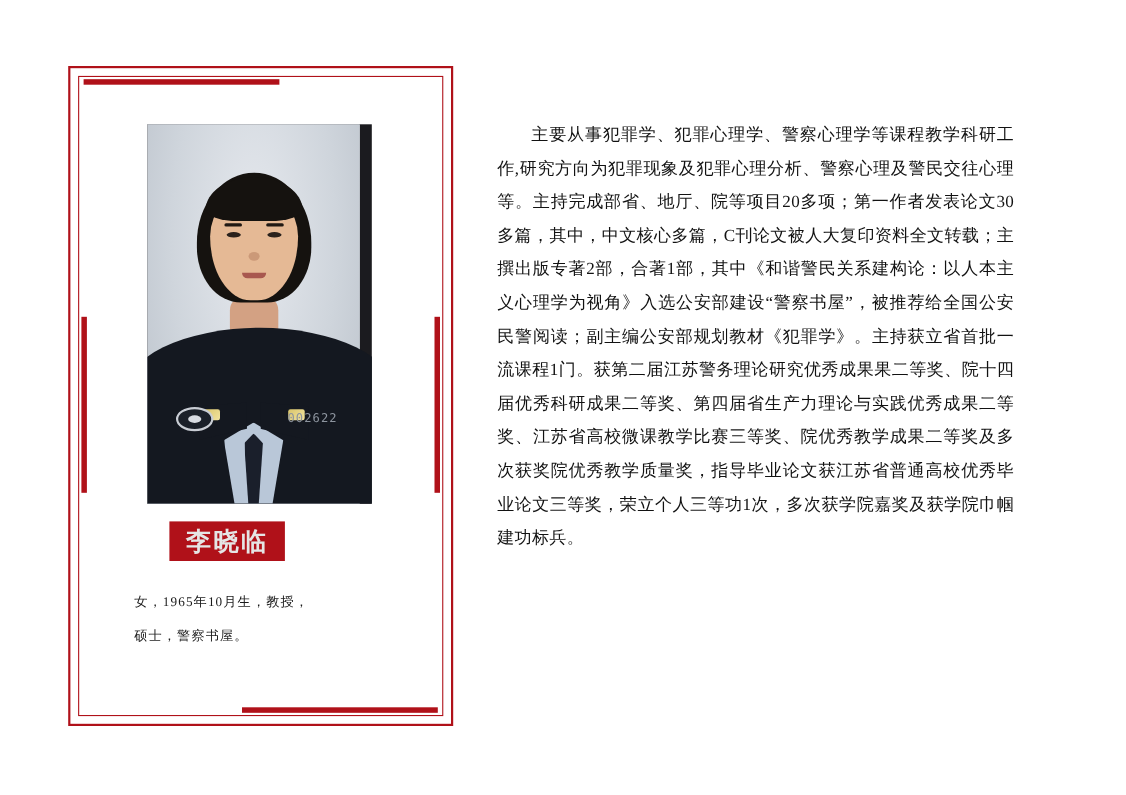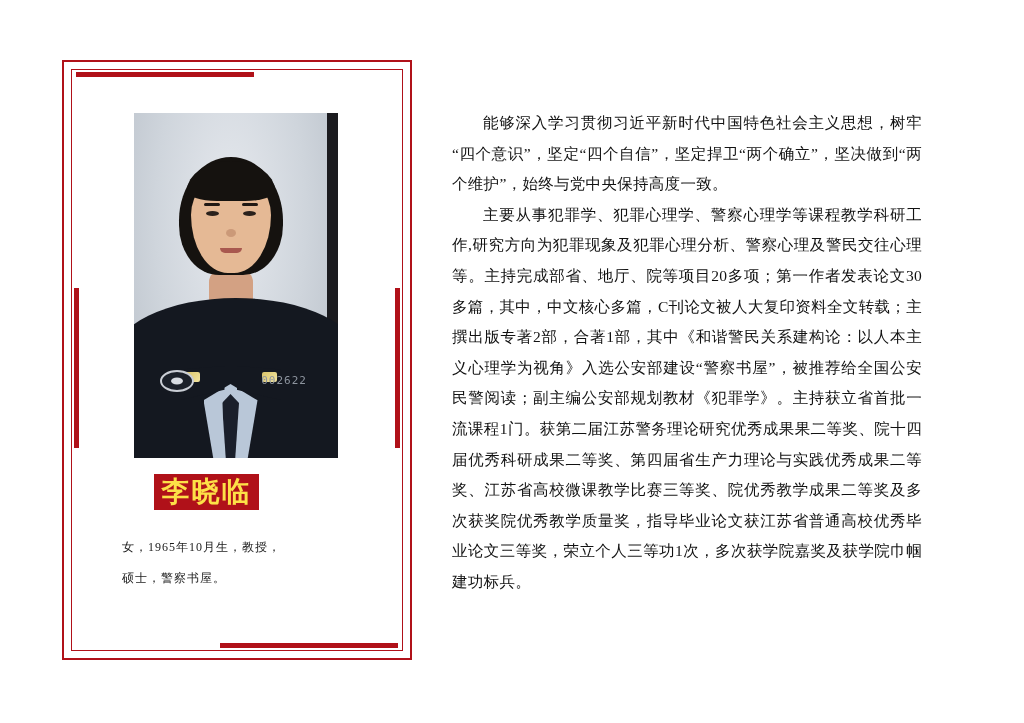--- a/index.html
+++ b/index.html
@@ -273,22 +273,22 @@
     left: 92px;
     top: 414px;
     width: 105px;
     height: 36px;
     background: #b01119;
     display: flex;
     align-items: center;
     justify-content: center;
   }
   .name-plate .name-text {
-    color: #fde047;
-    font-size: 28px;
+    color: #e5e5e5;
+    font-size: 23px;
     letter-spacing: 2px;
     font-family: Liberation Sans, sans-serif;
     font-weight: 700;
   }
 
   
   .bio {
     position: absolute;
     left: 60px;
     top: 472px;
@@ -361,15 +361,14 @@
     <span class="name-text">李晓临</span>
   </div>
 
   <div class="bio">
     <div>女，1965年10月生，教授，</div>
     <div>硕士，警察书屋。</div>
   </div>
 </div>
 
 <div class="article">
-  <p>能够深入学习贯彻习近平新时代中国特色社会主义思想，树牢“四个意识”，坚定“四个自信”，坚定捍卫“两个确立”，坚决做到“两个维护”，始终与党中央保持高度一致。</p>
   <p>主要从事犯罪学、犯罪心理学、警察心理学等课程教学科研工作,研究方向为犯罪现象及犯罪心理分析、警察心理及警民交往心理等。主持完成部省、地厅、院等项目20多项；第一作者发表论文30多篇，其中，中文核心多篇，C刊论文被人大复印资料全文转载；主撰出版专著2部，合著1部，其中《和谐警民关系建构论：以人本主义心理学为视角》入选公安部建设“警察书屋”，被推荐给全国公安民警阅读；副主编公安部规划教材《犯罪学》。主持获立省首批一流课程1门。获第二届江苏警务理论研究优秀成果果二等奖、院十四届优秀科研成果二等奖、第四届省生产力理论与实践优秀成果二等奖、江苏省高校微课教学比赛三等奖、院优秀教学成果二等奖及多次获奖院优秀教学质量奖，指导毕业论文获江苏省普通高校优秀毕业论文三等奖，荣立个人三等功1次，多次获学院嘉奖及获学院巾帼建功标兵。</p>
 </div>
 
 </body></html>

